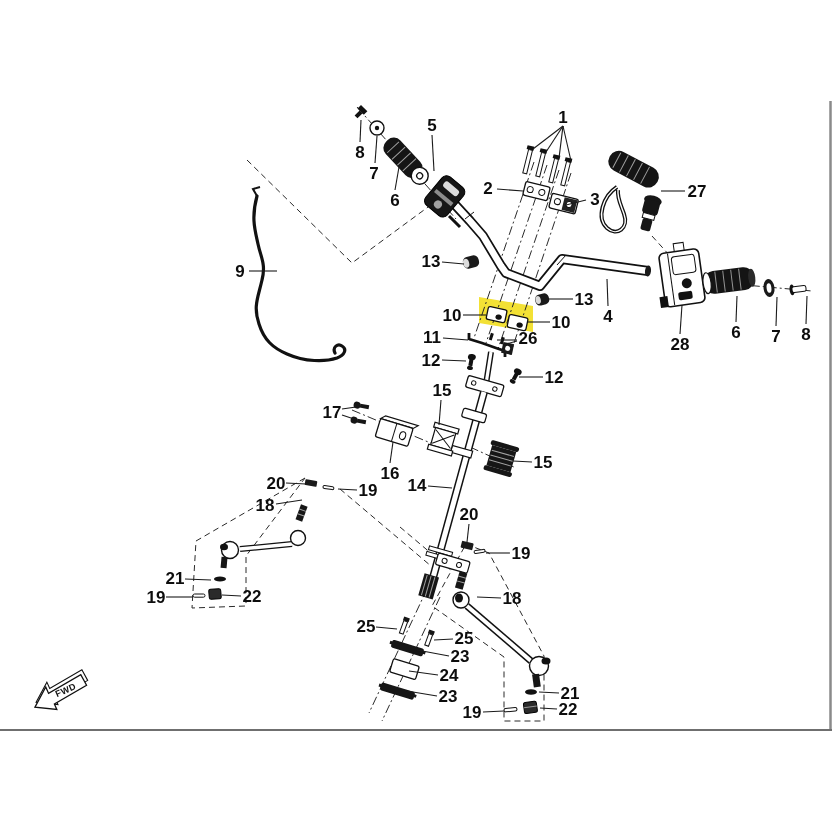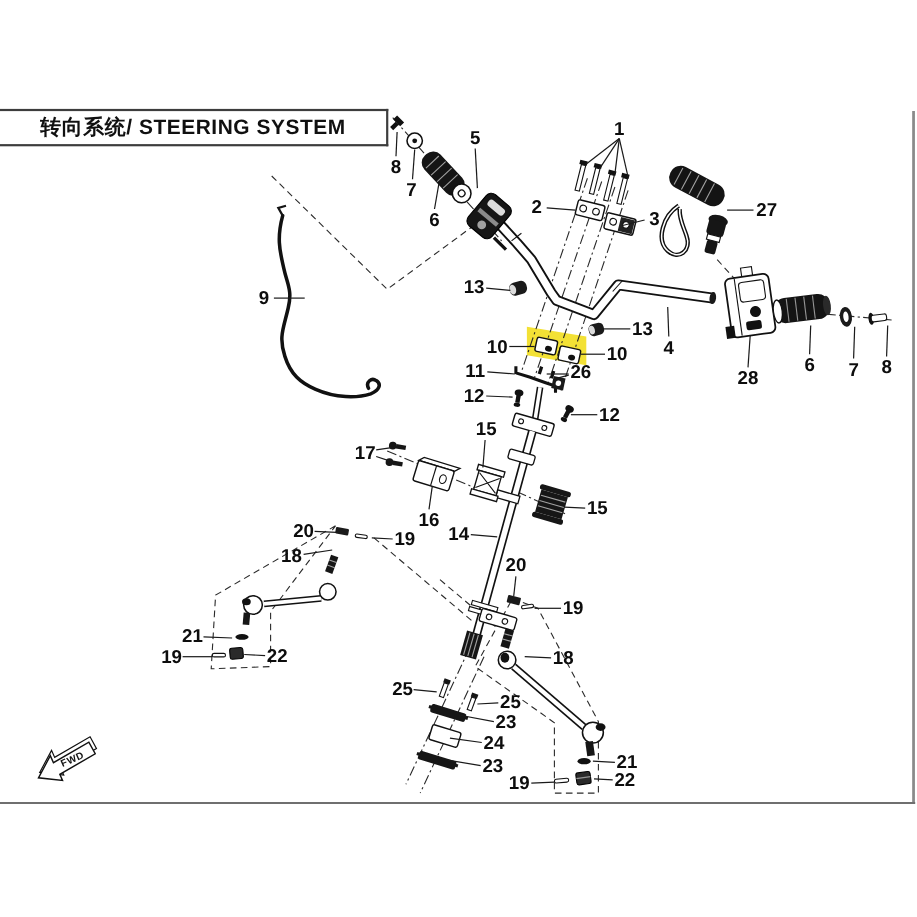--- a/index.html
+++ b/index.html
@@ -15,23 +15,20 @@
   .ol{stroke:#141414;fill:none;}
   .leaders polyline{stroke:#1a1a1a;stroke-width:1.1;fill:none;}
   .callout{font:700 17px "Liberation Sans",sans-serif;fill:#0d0d0d;text-anchor:middle;dominant-baseline:central;}
   .fwdtxt{font:700 9px "Liberation Sans",sans-serif;fill:#111;letter-spacing:.5px;}
 </style>
 </head>
 <body>
 
 <div class="stage">
 
-  <div class="title-box">
-    <span>转向系统/ STEERING SYSTEM</span>
-  </div>
 
   <svg width="834" height="834" viewBox="0 0 834 834">
 
     <g>
       <line x1="830.5" y1="101" x2="830.5" y2="730" stroke="#8a8a8a" stroke-width="2.5"></line>
       <line x1="0" y1="730" x2="832" y2="730" stroke="#6f6f6f" stroke-width="2"></line>
     </g>
 
     <g>
       <path class="dash" d="M247,160 L352,263 L443,196"></path>

